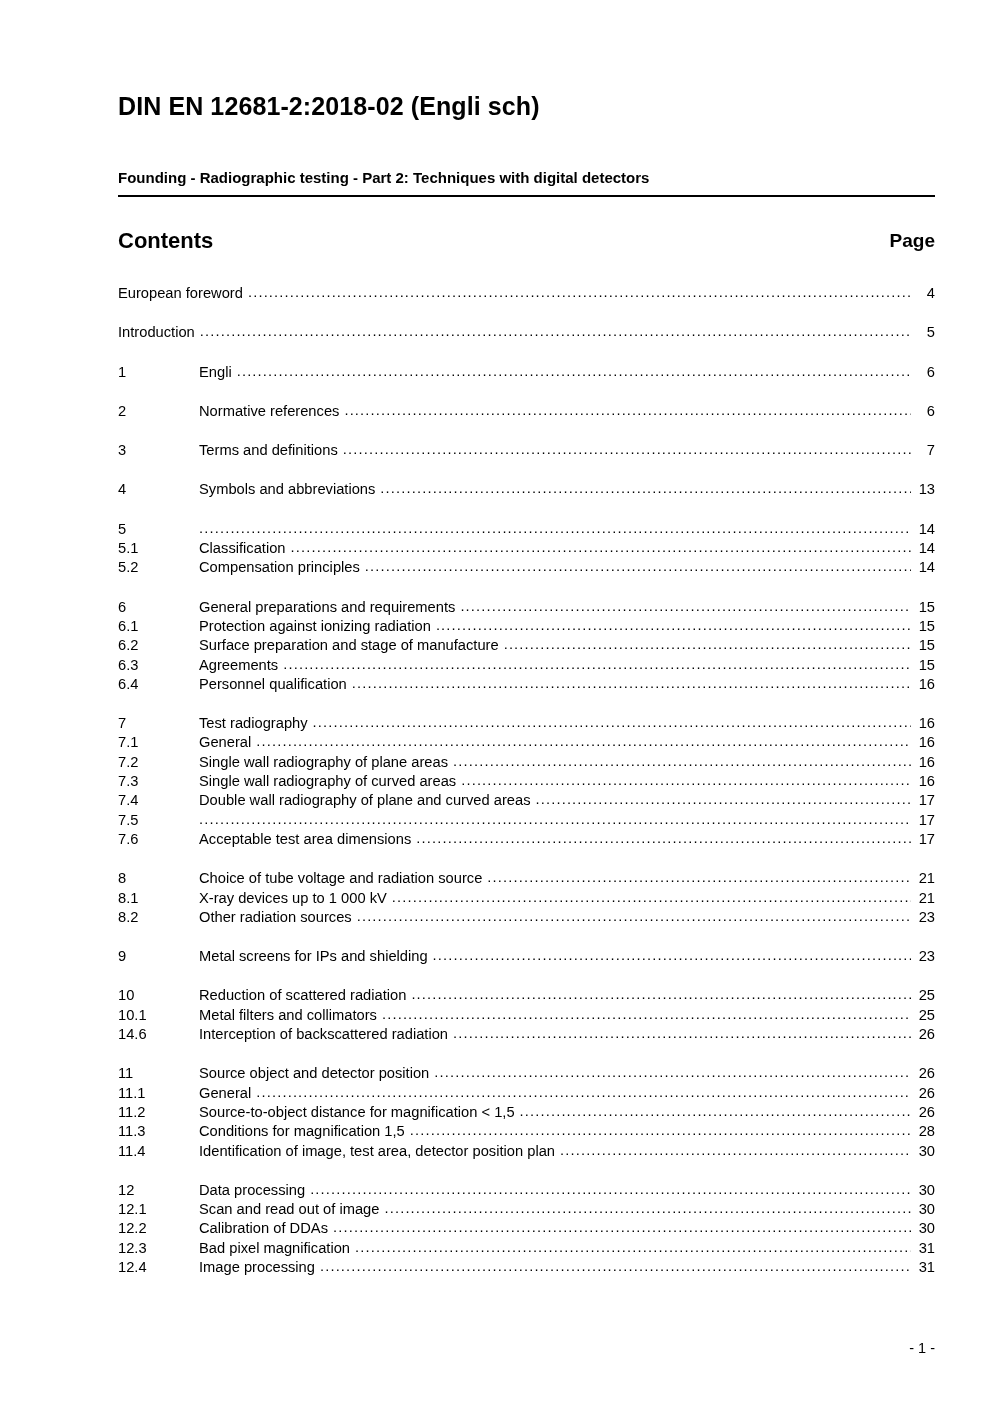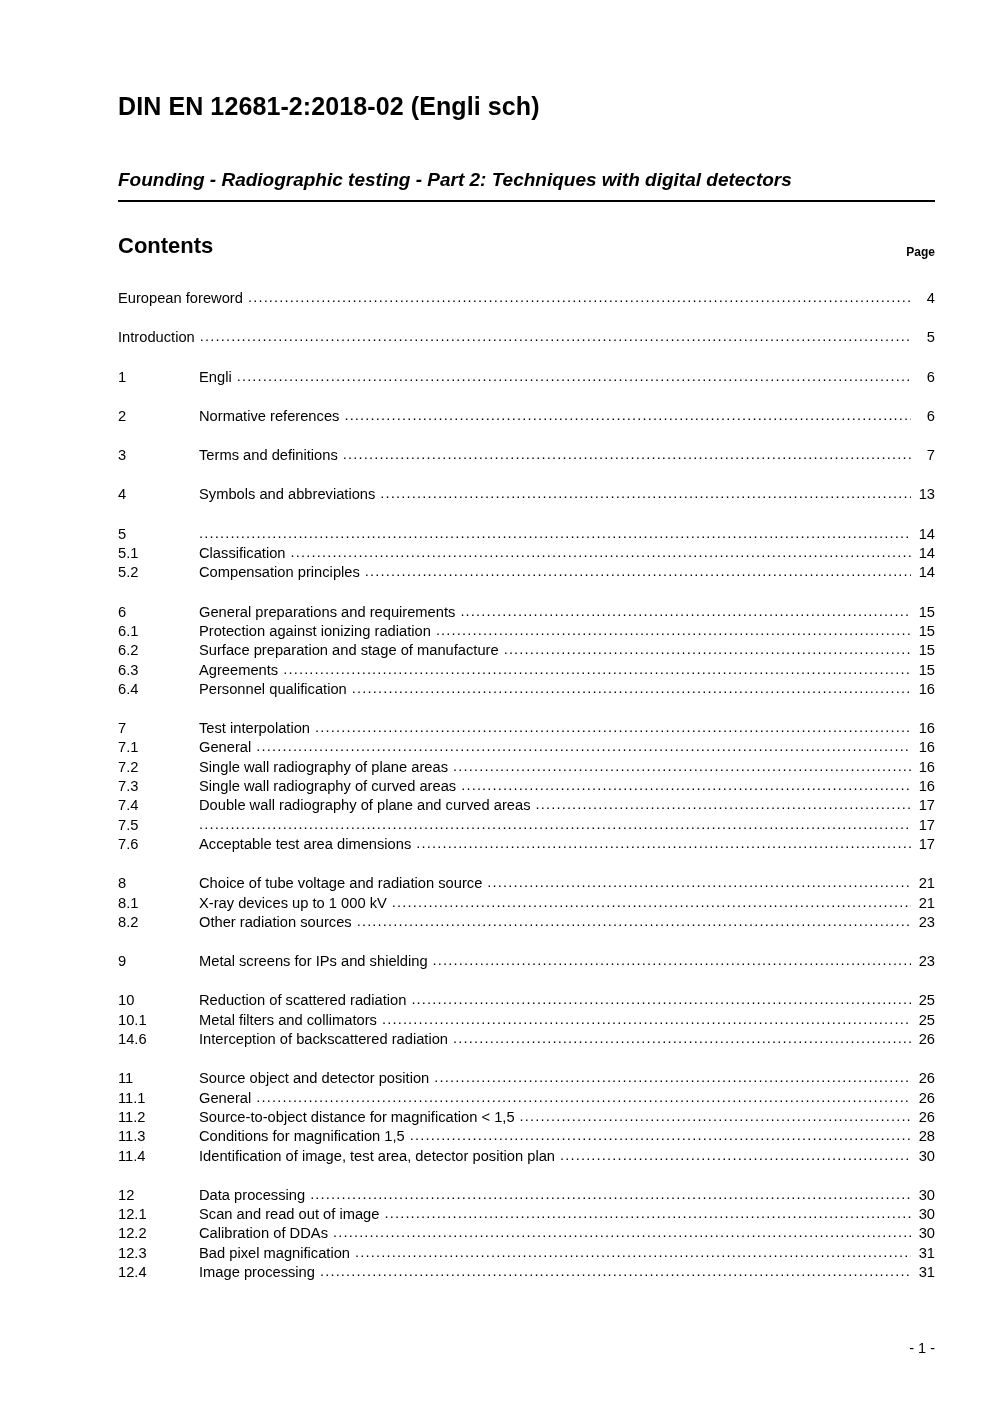--- a/index.html
+++ b/index.html
@@ -21,41 +21,40 @@
     overflow: hidden;
   }
   .doc-title {
     font-size: 25px;
     font-weight: bold;
     letter-spacing: 0.1px;
     margin: 0 0 0 0;
     padding-top: 4px;
   }
   .doc-subtitle {
-    font-size: 19px;
+    font-size: 15px;
     font-weight: bold;
     margin: 48px 0 0 0;
     padding-bottom: 9px;
     border-bottom: 2px solid #000;
     width: 817px;
-    font-style: italic;
   }
   .contents-row {
     display: flex;
-    align-items: flex-end;
+    align-items: center;
     justify-content: space-between;
     width: 817px;
     margin-top: 31px;
   }
   .contents-heading {
     font-size: 22px;
     font-weight: bold;
   }
   .page-word {
-    font-size: 12px;
+    font-size: 19px;
     font-weight: bold;
   }
   .toc {
     width: 817px;
     margin-top: 30px;
   }
   .toc-entry {
     display: flex;
     align-items: center;
     font-size: 14.7px;
@@ -199,21 +198,21 @@
       </div>
       <div class="toc-entry major">
         <span class="num">6.4</span>
         <span class="label">Personnel qualification</span>
         <span class="dots">...............................................................................................................................................................</span>
         <span class="pg">16</span>
       </div>
       <div class="gap-lg"></div>
       <div class="toc-entry major">
         <span class="num">7</span>
-        <span class="label">Test interpolation</span>
+        <span class="label">Test radiography</span>
         <span class="dots">...............................................................................................................................................................</span>
         <span class="pg">16</span>
       </div>
       <div class="toc-entry major">
         <span class="num">7.1</span>
         <span class="label">General</span>
         <span class="dots">...............................................................................................................................................................</span>
         <span class="pg">16</span>
       </div>
       <div class="toc-entry major">

